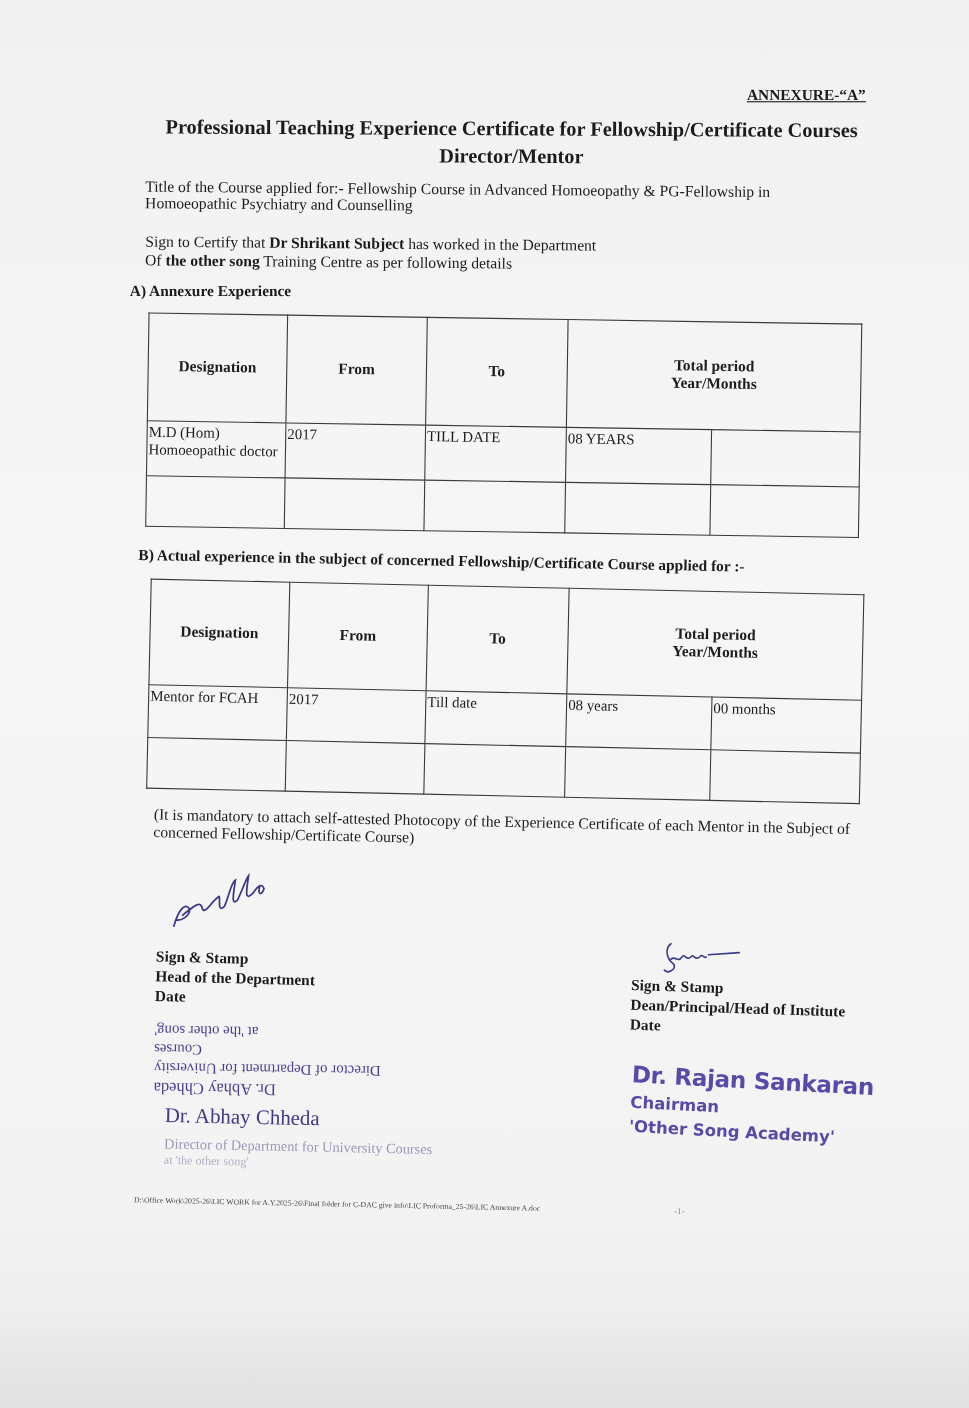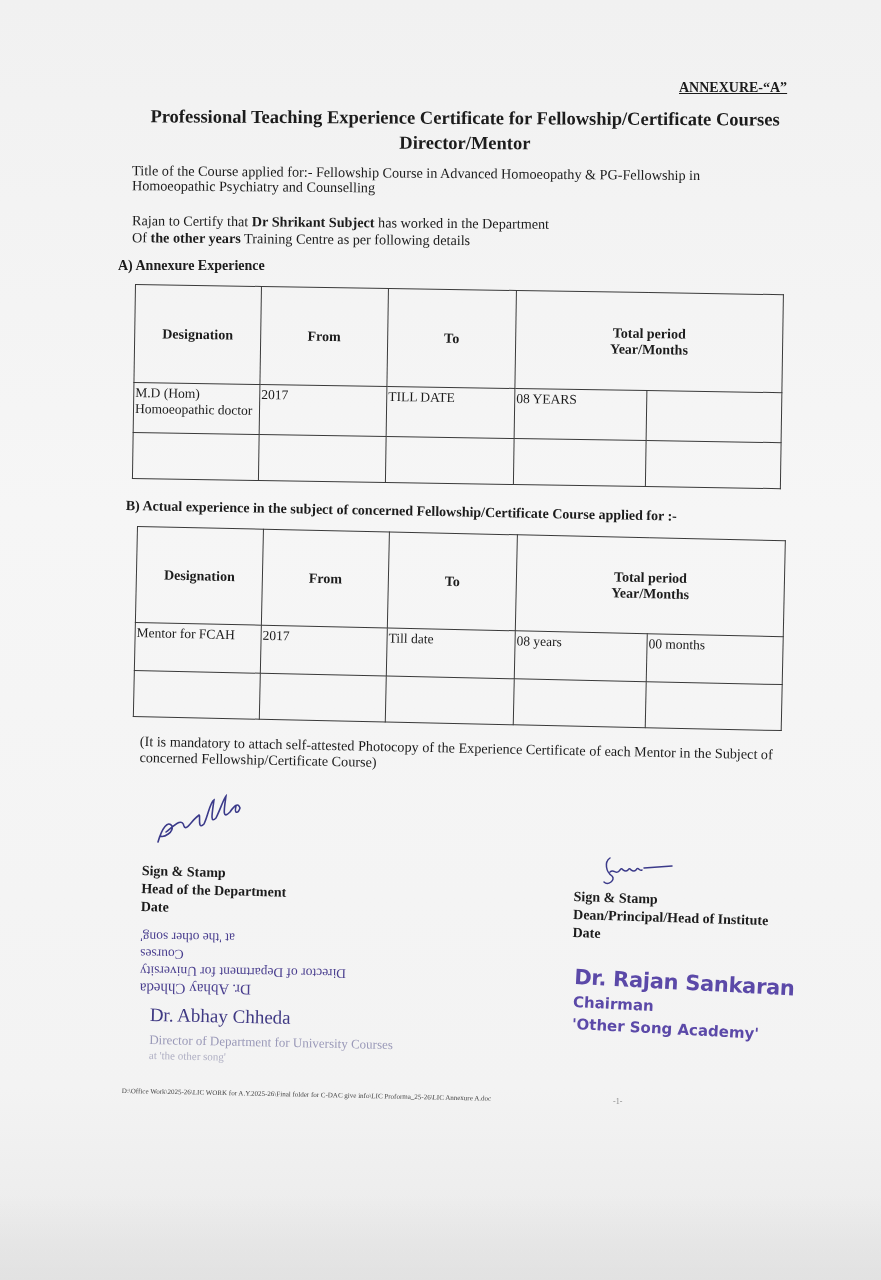--- a/index.html
+++ b/index.html
@@ -71,24 +71,24 @@
     <div>Director/Mentor</div>
   </div>
 
   <div class="abs para course">
     <div>Title of the Course applied for:- Fellowship Course in Advanced Homoeopathy &amp; PG-Fellowship in</div>
     <div>Homoeopathic Psychiatry and Counselling</div>
   </div>
 
   <div class="abs para certify">
     <div>
-      <span>Rajan to Certify that </span><b>Dr Shrikant Subject</b><span> has worked in the Department</span>
+      <span>Sign to Certify that </span><b>Dr Shrikant Subject</b><span> has worked in the Department</span>
     </div>
     <div>
-      <span>Of </span><b>the other years</b><span> Training Centre as per following details</span>
+      <span>Of </span><b>the other song</b><span> Training Centre as per following details</span>
     </div>
   </div>
 
   <div class="abs secA">A) Annexure Experience</div>
 
   <table class="exp tA">
     <colgroup>
         <col style="width:126px">
         <col style="width:127px">
         <col style="width:128px">

